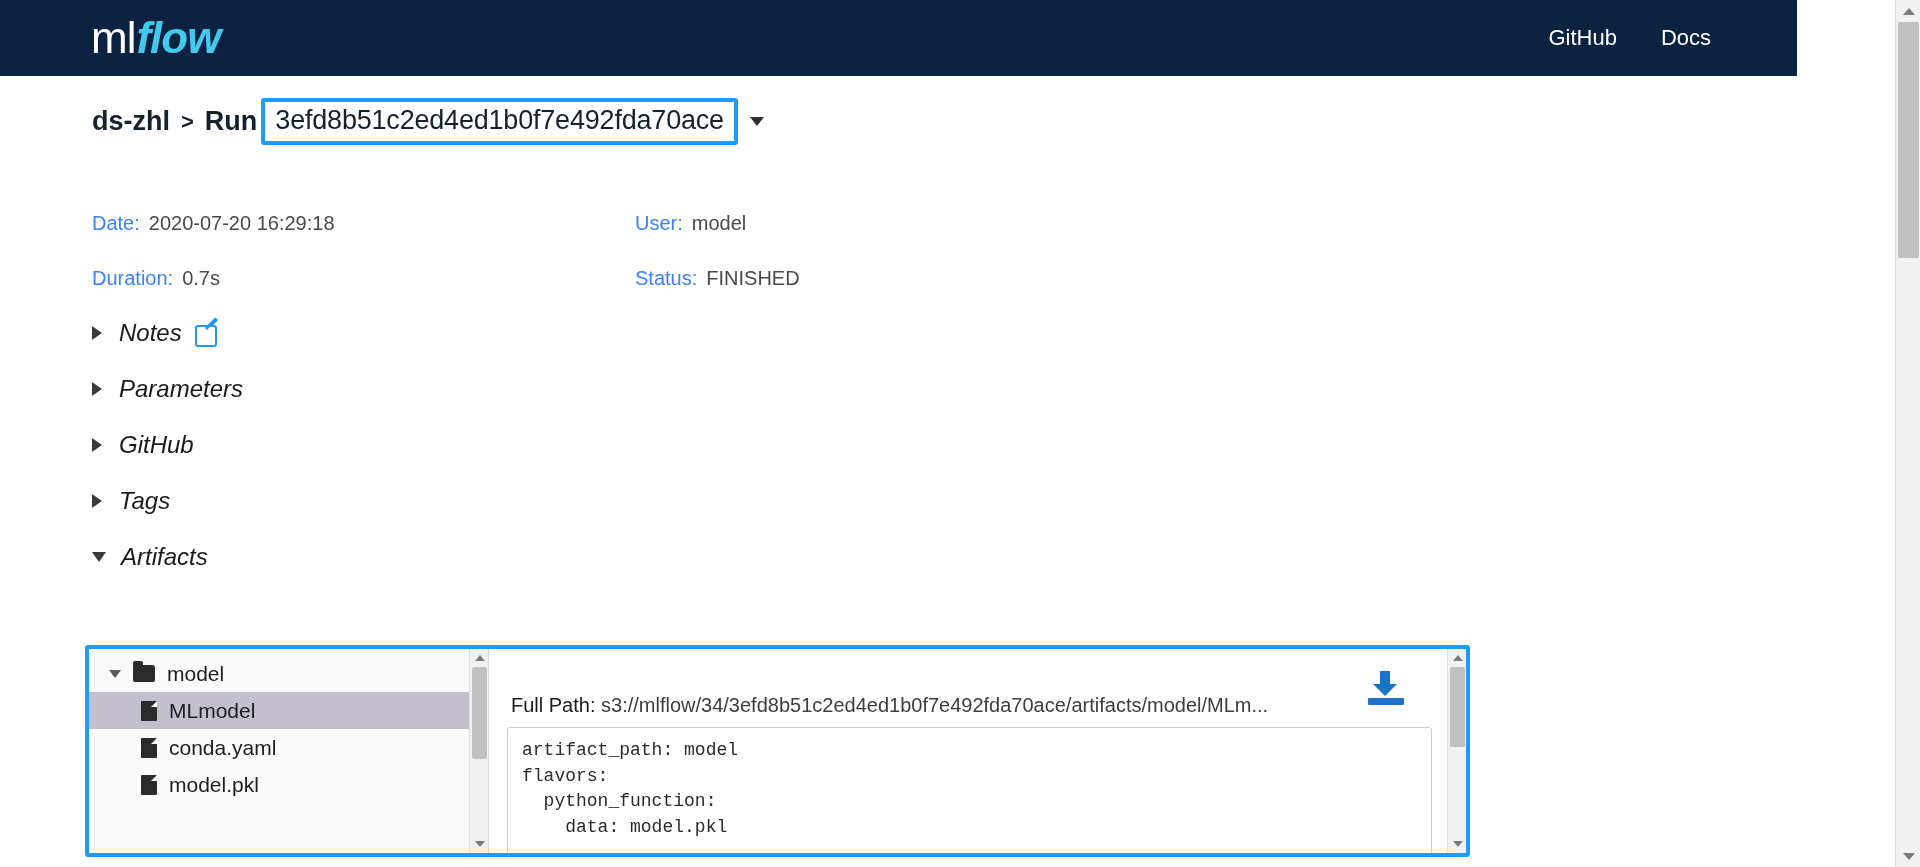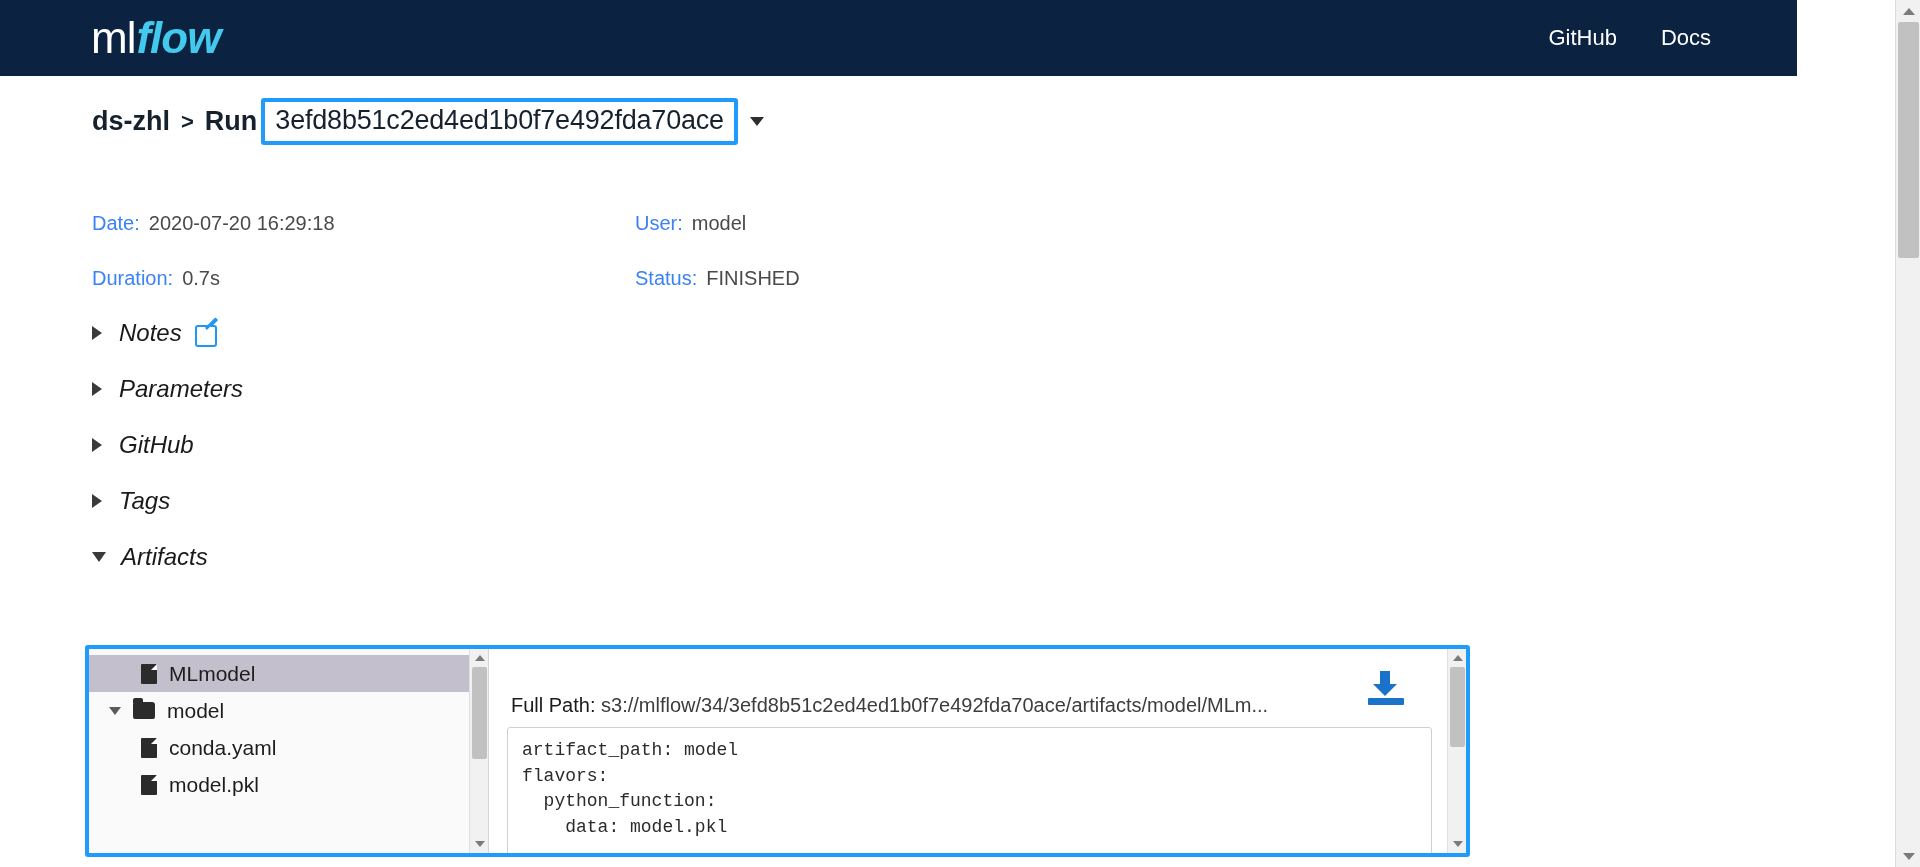--- a/index.html
+++ b/index.html
@@ -488,28 +488,28 @@
     <div class="section-head">
       <span class="tri-down"></span>
       <span>Artifacts</span>
     </div>
   </div>
 
   <div class="artifact-panel">
 
     <div class="tree-pane">
       <div class="tree-list">
-        <div class="tree-row child selected">
-          <span class="file-icon"></span>
-          <span>MLmodel</span>
-        </div>
         <div class="tree-row">
           <span class="tw-tri"></span>
           <span class="folder-icon"></span>
           <span>model</span>
+        </div>
+        <div class="tree-row child selected">
+          <span class="file-icon"></span>
+          <span>MLmodel</span>
         </div>
         <div class="tree-row child">
           <span class="file-icon yaml"></span>
           <span>conda.yaml</span>
         </div>
         <div class="tree-row child">
           <span class="file-icon"></span>
           <span>model.pkl</span>
         </div>
       </div>

